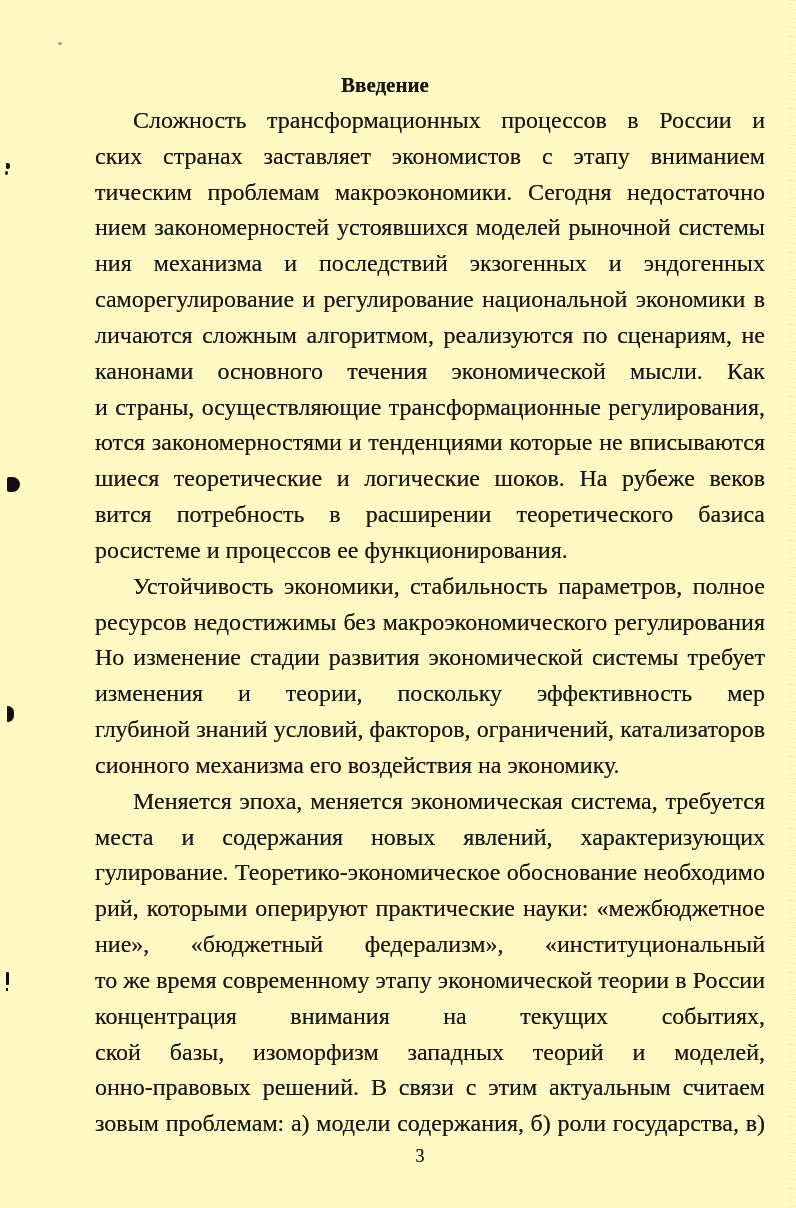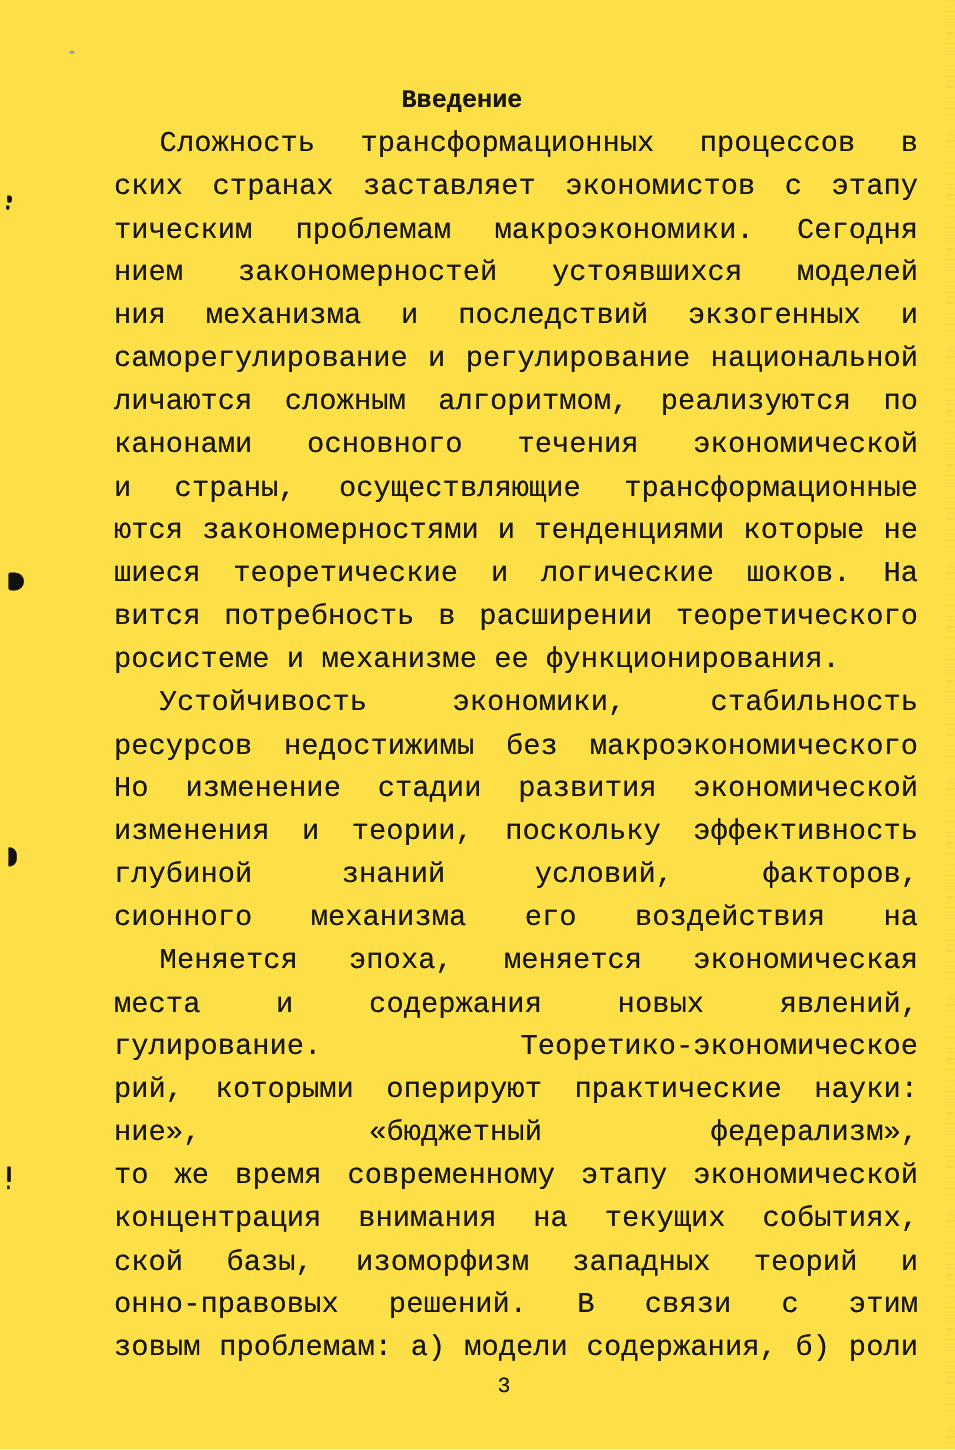--- a/index.html
+++ b/index.html
@@ -1,22 +1,22 @@
 <!DOCTYPE html>
 <html lang="ru"><head>
 <meta charset="utf-8">
 <style>
   html, body { margin: 0; padding: 0; background: #ffffff; }
   .page {
     position: relative;
     width: 796px;
     height: 1208px;
-    background: #fde047;
+    background: #fef9c3;
     overflow: hidden;
-    font-family: Liberation Mono, monospace;
+    font-family: Liberation Serif, serif;
     color: #171717;
   }
   .title {
     position: absolute;
     top: 72px;
     left: 95px;
     width: 580px;
     margin: 0;
     text-align: center;
     font-size: 21px;
@@ -95,21 +95,21 @@
         <div class="line">тическим проблемам макроэкономики. Сегодня недостаточно оперировать зна-</div>
         <div class="line">нием закономерностей устоявшихся моделей рыночной системы для объясне-</div>
         <div class="line">ния механизма и последствий экзогенных и эндогенных «шоков». Адаптация,</div>
         <div class="line">саморегулирование и регулирование национальной экономики в XXI веке от-</div>
         <div class="line">личаются сложным алгоритмом, реализуются по сценариям, не совпадающим с</div>
         <div class="line">канонами основного течения экономической мысли. Как развитые страны, так</div>
         <div class="line">и страны, осуществляющие трансформационные регулирования, характеризу-</div>
         <div class="line">ются закономерностями и тенденциями которые не вписываются в сложив-</div>
         <div class="line">шиеся теоретические и логические шоков. На рубеже веков очевидной стано-</div>
         <div class="line">вится потребность в расширении теоретического базиса представлений о мак-</div>
-        <div class="line last">росистеме и механизме ее функционирования.</div>
+        <div class="line last">росистеме и процессов ее функционирования.</div>
       </div>
       <div class="para">
         <div class="line first">Устойчивость экономики, стабильность параметров, полное использование</div>
         <div class="line">ресурсов недостижимы без макроэкономического регулирования государства.</div>
         <div class="line">Но изменение стадии развития экономической системы требует адекватного</div>
         <div class="line">изменения и теории, поскольку эффективность мер правительства определяется</div>
         <div class="line">глубиной знаний условий, факторов, ограничений, катализаторов и трансмис-</div>
         <div class="line last">сионного механизма его воздействия на экономику.</div>
       </div>
       <div class="para">

